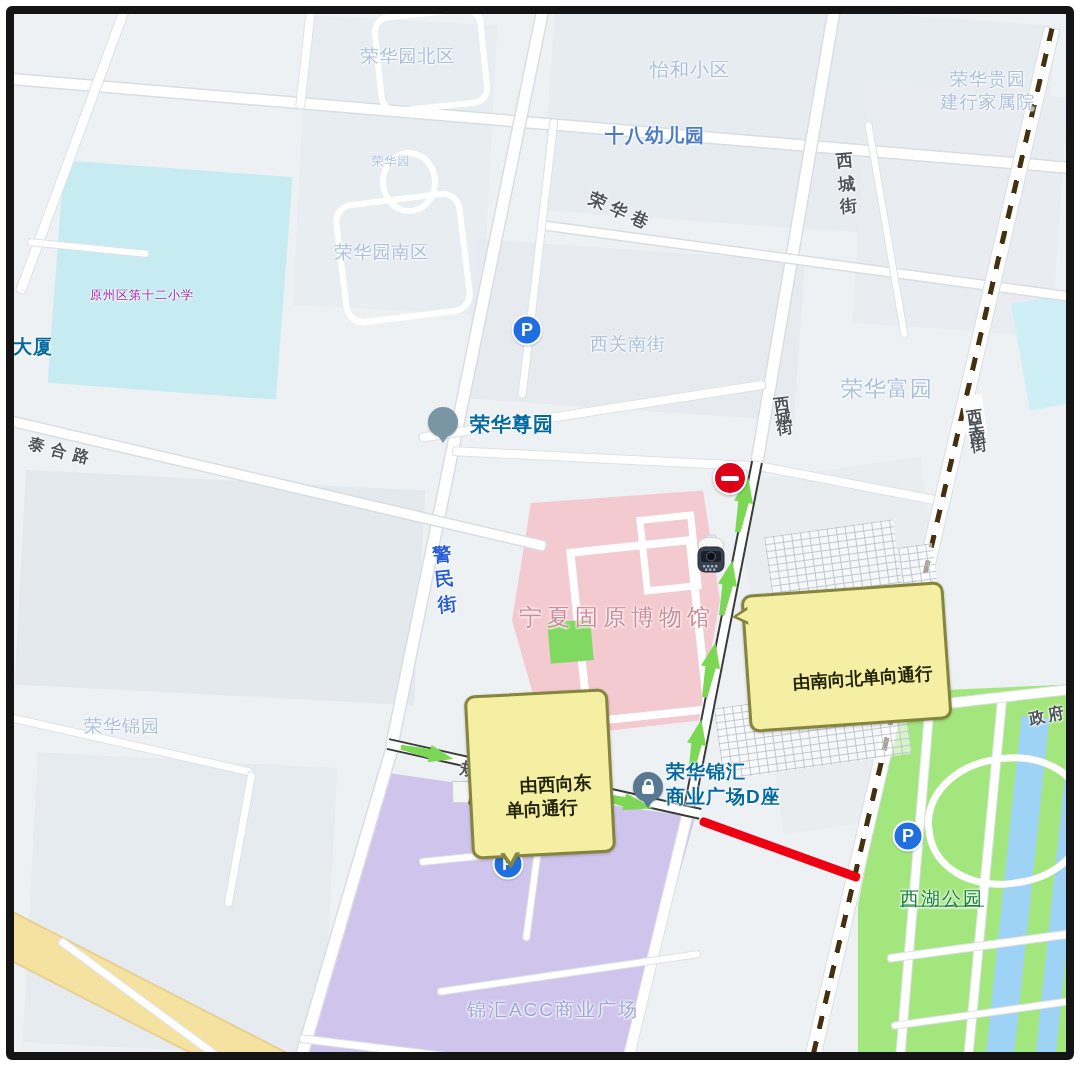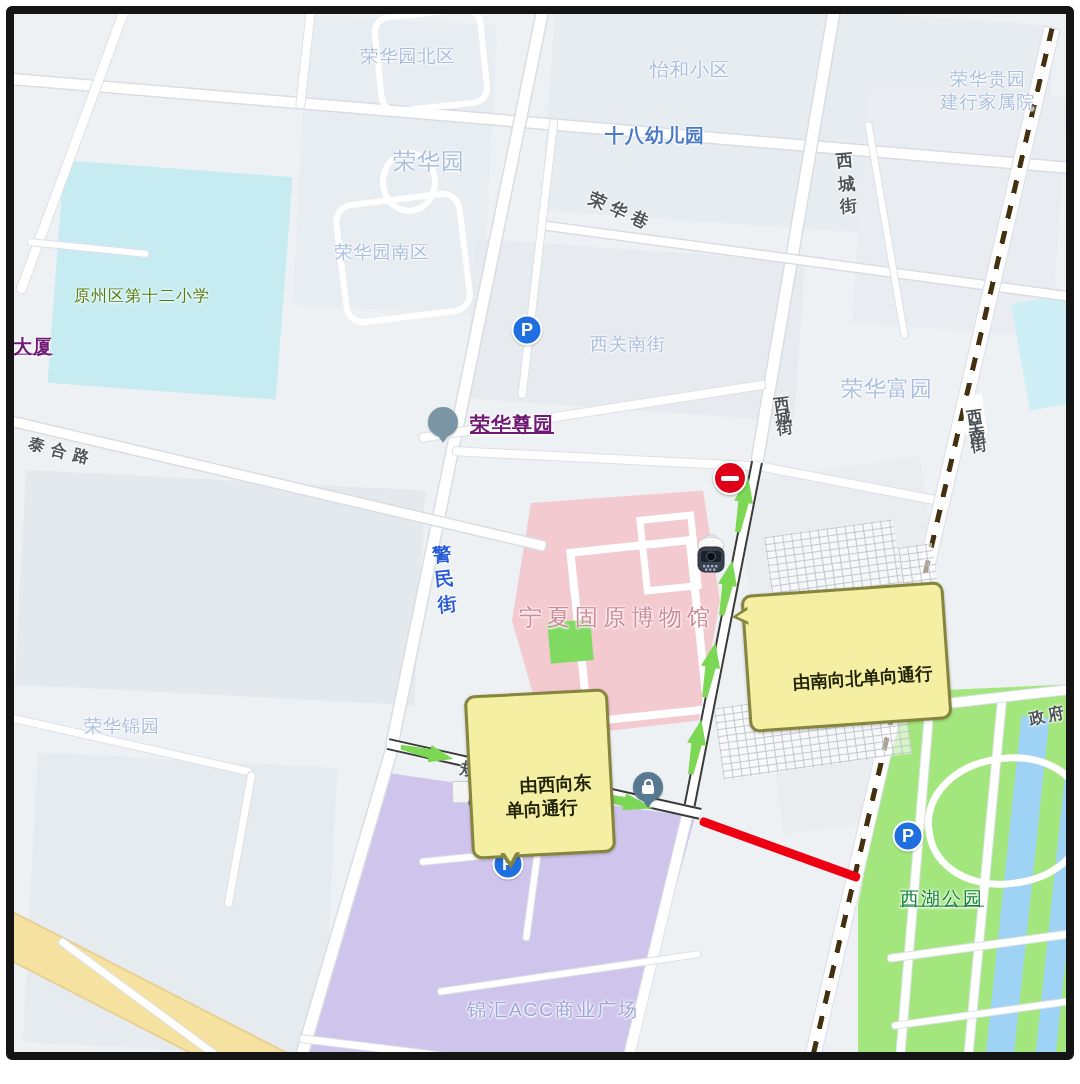--- a/index.html
+++ b/index.html
@@ -25,21 +25,21 @@
     background-size:9px 7px;}
   .arrow{position:absolute;background:#7cd854;
     clip-path:polygon(0% 38%,55% 26%,55% 6%,100% 50%,55% 94%,55% 74%,0% 62%);
     filter:drop-shadow(0 0 1px #fff) drop-shadow(0 0 1px #fff);}
   .lbl{position:absolute;transform:translate(-50%,-50%);white-space:pre;text-align:center;
     color:#a9bedd;letter-spacing:1px;line-height:1.3;
     text-shadow:0 0 3px #fff,0 0 3px #fff,0 1px 2px #fff;}
   .lbl.v{writing-mode:vertical-rl;}
   .lbl.dark{color:#4d5257;font-weight:700;}
   .lbl.blue{color:#2b5cd8;font-weight:700;}
-  .lbl.poi{color:#701a75;font-weight:700;text-decoration:underline;}
+  .lbl.poi{color:#0369a1;font-weight:700;}
   .lbl.poi2{color:#4a7ac8;font-weight:700;}
   .callout{position:absolute;background:#f4efa2;border:3px solid #85853e;border-radius:10px;
     color:#23230a;font-weight:700;text-align:center;white-space:pre;line-height:1.3;
     box-shadow:0 1px 3px rgba(0,0,0,.25);z-index:40;}
   .co-tail{position:absolute;width:0;height:0;border:9px solid transparent;}
   .pbadge{position:absolute;width:27px;height:27px;border-radius:50%;background:#1f6fe0;color:#fff;
     font-weight:700;font-size:18px;line-height:27px;text-align:center;border:2px solid #fff;
     transform:translate(-50%,-50%);box-shadow:0 1px 2px rgba(0,0,0,.2);z-index:30;}
   .noentry{position:absolute;width:30px;height:30px;border-radius:50%;background:#de0018;border:2px solid #fff;
     transform:translate(-50%,-50%);box-shadow:0 1px 3px rgba(0,0,0,.3);z-index:30;}
@@ -140,35 +140,37 @@
     <div class="arrow" style="left:427px;top:753px;width:54px;height:20px;transform:translate(-50%,-50%) rotate(12.6deg);"></div>
     <div class="arrow" style="left:621px;top:801px;width:66px;height:20px;transform:translate(-50%,-50%) rotate(12.6deg);"></div>
 
     <div class="lbl" style="left:408px;top:57px;font-size:18px;">荣华园北区</div>
     <div class="lbl" style="left:690px;top:70px;font-size:19px;">怡和小区</div>
     <div class="lbl" style="left:988px;top:91px;font-size:18px;">荣华贵园
 建行家属院</div>
     <div class="lbl poi2" style="left:655px;top:136px;font-size:19px;">十八幼儿园</div>
     <div class="lbl v dark" style="left:845px;top:172px;font-size:17px;letter-spacing:22px;transform:translate(-50%,-50%) rotate(-5deg);">西城街</div>
     <div class="lbl dark" style="left:621px;top:212px;font-size:17px;letter-spacing:6px;transform:translate(-50%,-50%) rotate(24deg);">荣华巷</div>
-    <div class="lbl" style="left:391px;top:162px;font-size:23px;margin-left:38px;">荣华园</div>
+    <div class="lbl" style="left:391px;top:162px;font-size:12px;">荣华园</div>
     <div class="lbl" style="left:382px;top:253px;font-size:18px;">荣华园南区</div>
-    <div class="lbl" style="left:142px;top:296px;font-size:16px;color:#4d7c0f;">原州区第十二小学</div>
+    <div class="lbl" style="left:142px;top:296px;font-size:12px;color:#a21caf;">原州区第十二小学</div>
     <div class="lbl poi" style="left:33px;top:347px;font-size:19px;">大厦</div>
     <div class="lbl" style="left:628px;top:345px;font-size:18px;">西关南街</div>
     <div class="lbl" style="left:887px;top:389px;font-size:22px;">荣华富园</div>
     <div class="lbl v dark" style="left:974px;top:415px;font-size:16px;letter-spacing:9px;transform:translate(-50%,-50%) rotate(-8deg);background:#fdfdfe;padding:2px 0;">西关南街</div>
     <div class="lbl poi" style="left:512px;top:424px;font-size:20px;">荣华尊园</div>
     <div class="lbl dark" style="left:62px;top:452px;font-size:16px;letter-spacing:7px;transform:translate(-50%,-50%) rotate(14deg);">泰合路</div>
     <div class="lbl v blue" style="left:443px;top:567px;font-size:19px;letter-spacing:25px;transform:translate(-50%,-50%) rotate(-6deg);">警民街</div>
     <div class="lbl" style="left:617px;top:618px;font-size:23px;letter-spacing:5px;color:#ce8a98;">宁夏固原博物馆</div>
     <div class="lbl" style="left:816px;top:678px;font-size:19px;">固原博物馆
 -博物馆广场</div>
     <div class="lbl" style="left:122px;top:727px;font-size:18px;">荣华锦园</div>
     <div class="lbl dark" style="left:515px;top:780px;font-size:17px;letter-spacing:11px;transform:translate(-50%,-50%) rotate(12deg);">规划一路</div>
+    <div class="lbl poi" style="left:666px;top:760px;font-size:19px;transform:none;text-align:left;">荣华锦汇
+商业广场D座</div>
     <div class="lbl dark" style="left:1048px;top:716px;font-size:16px;letter-spacing:3px;transform:translate(-50%,-50%) rotate(-11deg);">政府</div>
     <div class="lbl" style="left:942px;top:899px;font-size:19px;letter-spacing:2px;color:#15803d;text-decoration:underline;">西湖公园</div>
     <div class="lbl" style="left:553px;top:1010px;font-size:19px;letter-spacing:2px;color:#9ba5d6;">锦汇ACC商业广场</div>
     <div class="lbl v dark" style="left:781px;top:401px;font-size:16px;letter-spacing:11px;transform:translate(-50%,-50%) rotate(-7deg);">西城街</div>
 
     <div class="pin pin-a" style="left:443px;top:437px;">
       <span class="glyph"></span>
     </div>
     <div class="pin pin-b" style="left:648px;top:802px;">
       <span class="lockbody"></span>

